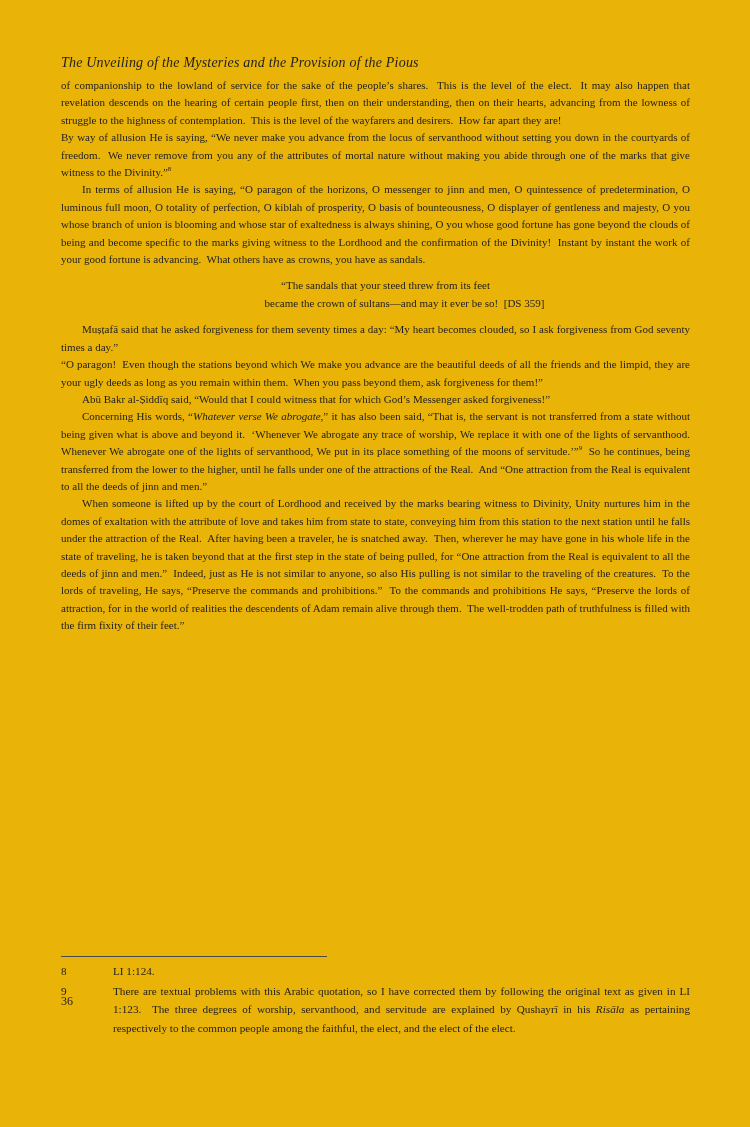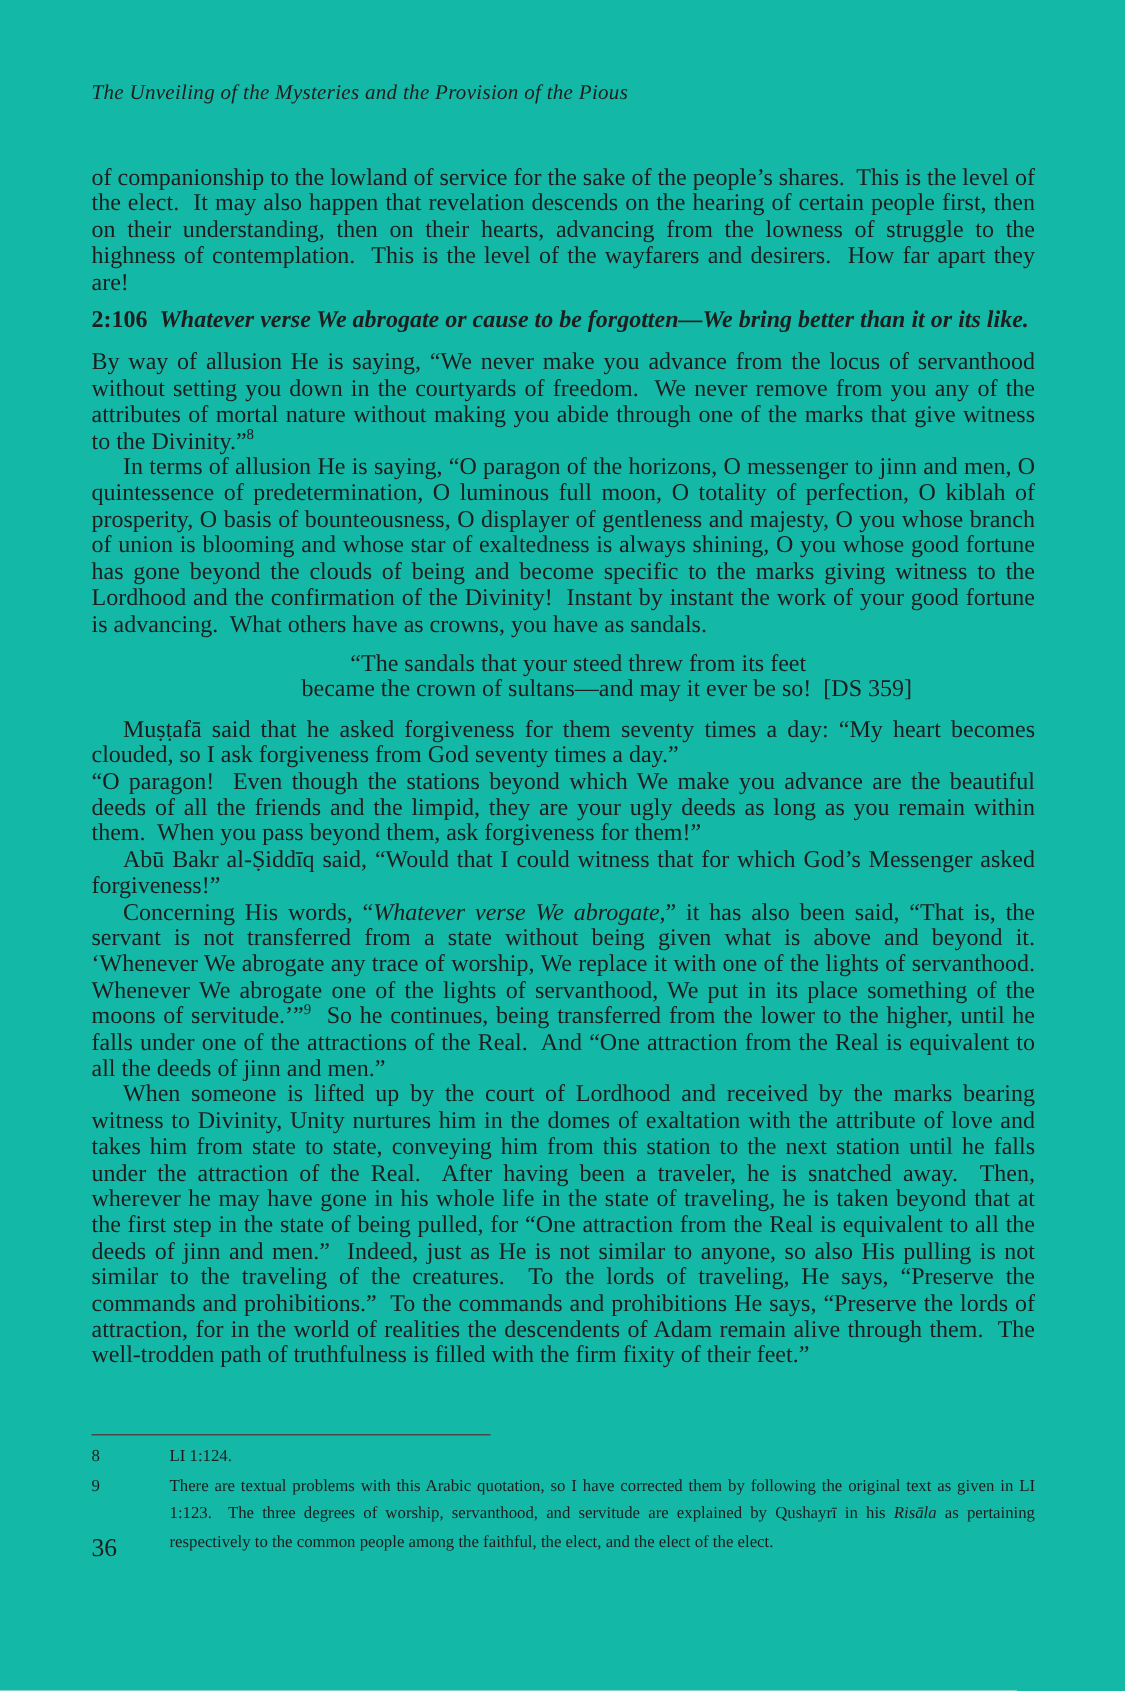--- a/index.html
+++ b/index.html
@@ -1,39 +1,39 @@
 <!DOCTYPE html>
 <html><head>
 <meta charset="utf-8">
 <style>
   html, body { margin: 0; padding: 0; background: #e9e9e9; }
   .page {
     position: relative;
     width: 750px;
     height: 1127px;
     margin: 0 auto;
-    background: #14b8a6;
+    background: #eab308;
     color: #1e1e1e;
     font-family: "Liberation Serif", "DejaVu Serif", serif;
     overflow: hidden;
   }
   .running-head {
     position: absolute;
     left: 61px;
     top: 55px;
     font-size: 14px;
     font-style: italic;
     letter-spacing: 0.2px;
   }
   .body-col {
     position: absolute;
     left: 61px;
-    top: 110px;
+    top: 77px;
     width: 629px;
-    font-size: 16px;
+    font-size: 11px;
     line-height: 17.4px;
     text-align: justify;
   }
   .para {
     margin: 0;
     white-space: pre-wrap;
   }
   .para.indent { text-indent: 21px; }
   .verse-heading {
     margin: 8px 0 11px 0;
@@ -62,36 +62,35 @@
     height: 0;
     border-top: 1px solid #4a4a4a;
     margin: 0 0 5px 0;
   }
   .footnote { display: flex; margin: 0 0 2px 0; }
   .fn-num { width: 39px; flex: none; }
   .fn-body { flex: 1; text-align: justify; white-space: pre-wrap; margin-left: 13px; }
   .page-number {
     position: absolute;
     left: 61px;
-    top: 1022px;
-    font-size: 17px;
+    top: 994px;
+    font-size: 12px;
   }
 </style>
 </head>
 <body>
 
 <div class="page">
 
   <div class="running-head">The Unveiling of the Mysteries and the Provision of the Pious</div>
 
   <div class="body-col">
 
     <p class="para"><span>of companionship to the lowland of service for the sake of the people’s shares.  This is the level of the elect.  It may also happen that revelation descends on the hearing of certain people first, then on their understanding, then on their hearts, advancing from the lowness of struggle to the highness of contemplation.  This is the level of the wayfarers and desirers.  How far apart they are!</span></p>
 
-    <p class="verse-heading"><span class="verse-ref">2:106</span><span class="verse-text">Whatever verse We abrogate or cause to be forgotten—We bring better than it or its like.</span></p>
 
     <p class="para"><span>By way of allusion He is saying, “We never make you advance from the locus of servanthood without setting you down in the courtyards of freedom.  We never remove from you any of the attributes of mortal nature without making you abide through one of the marks that give witness to the Divinity.”</span><sup>8</sup></p>
 
     <p class="para indent"><span>In terms of allusion He is saying, “O paragon of the horizons, O messenger to jinn and men, O quintessence of predetermination, O luminous full moon, O totality of perfection, O kiblah of prosperity, O basis of bounteousness, O displayer of gentleness and majesty, O you whose branch of union is blooming and whose star of exaltedness is always shining, O you whose good fortune has gone beyond the clouds of being and become specific to the marks giving witness to the Lordhood and the confirmation of the Divinity!  Instant by instant the work of your good fortune is advancing.  What others have as crowns, you have as sandals.</span></p>
 
     <div class="poem">
       <div class="poem-line">“The sandals that your steed threw from its feet</div>
       <div class="poem-line l2">became the crown of sultans—and may it ever be so!  [DS 359]</div>
     </div>
 

